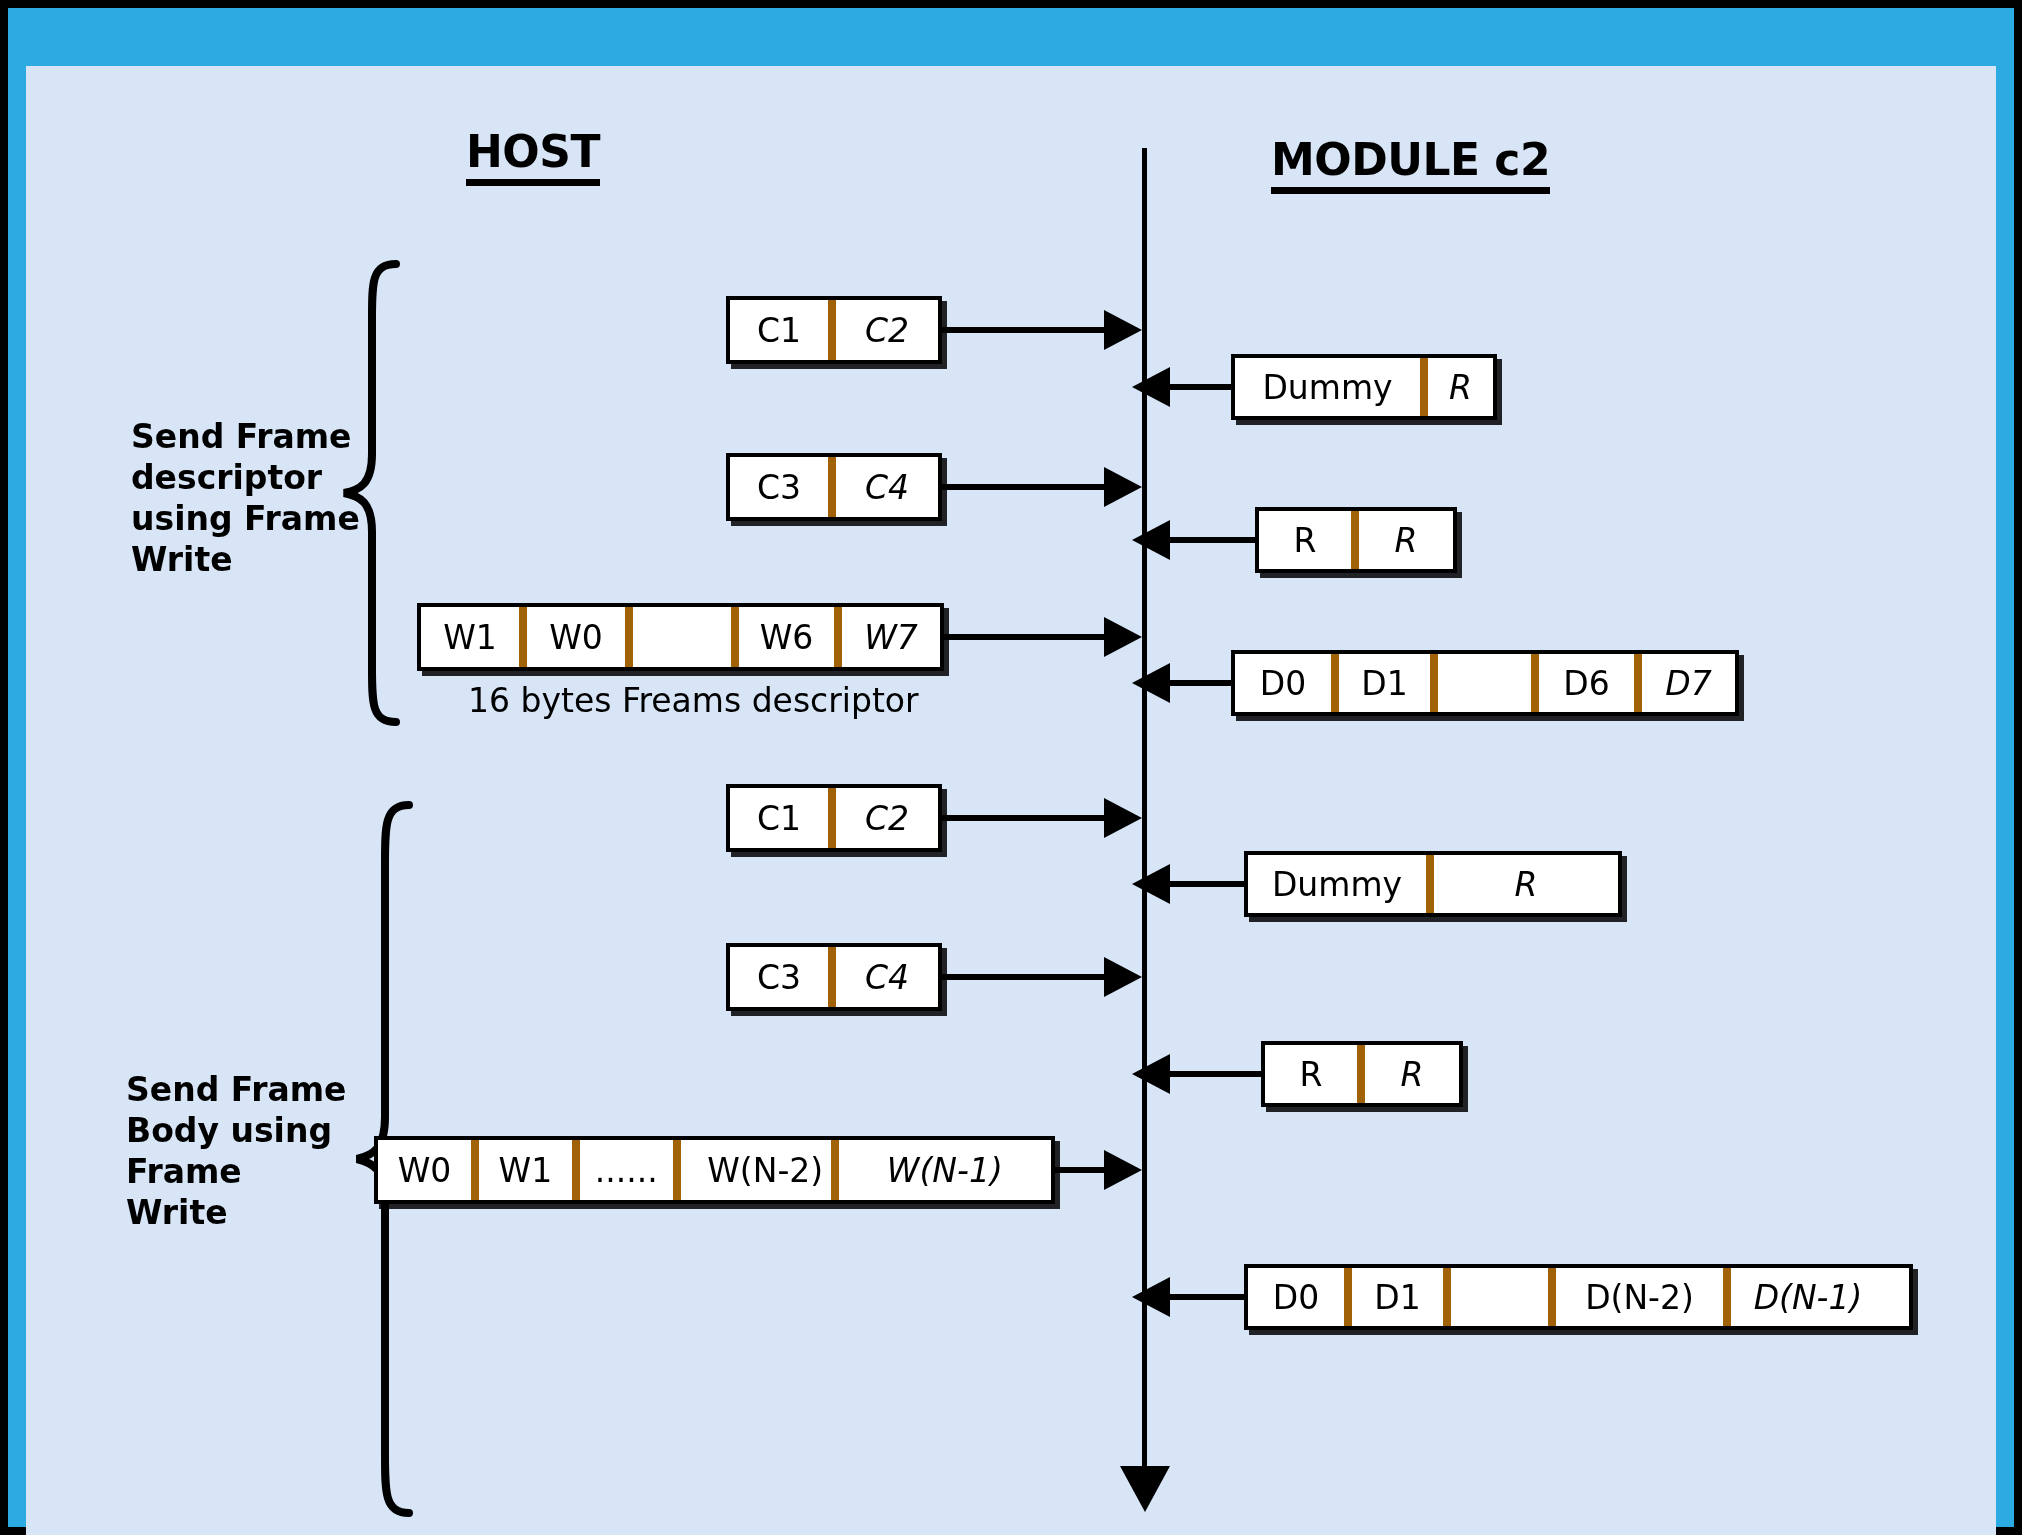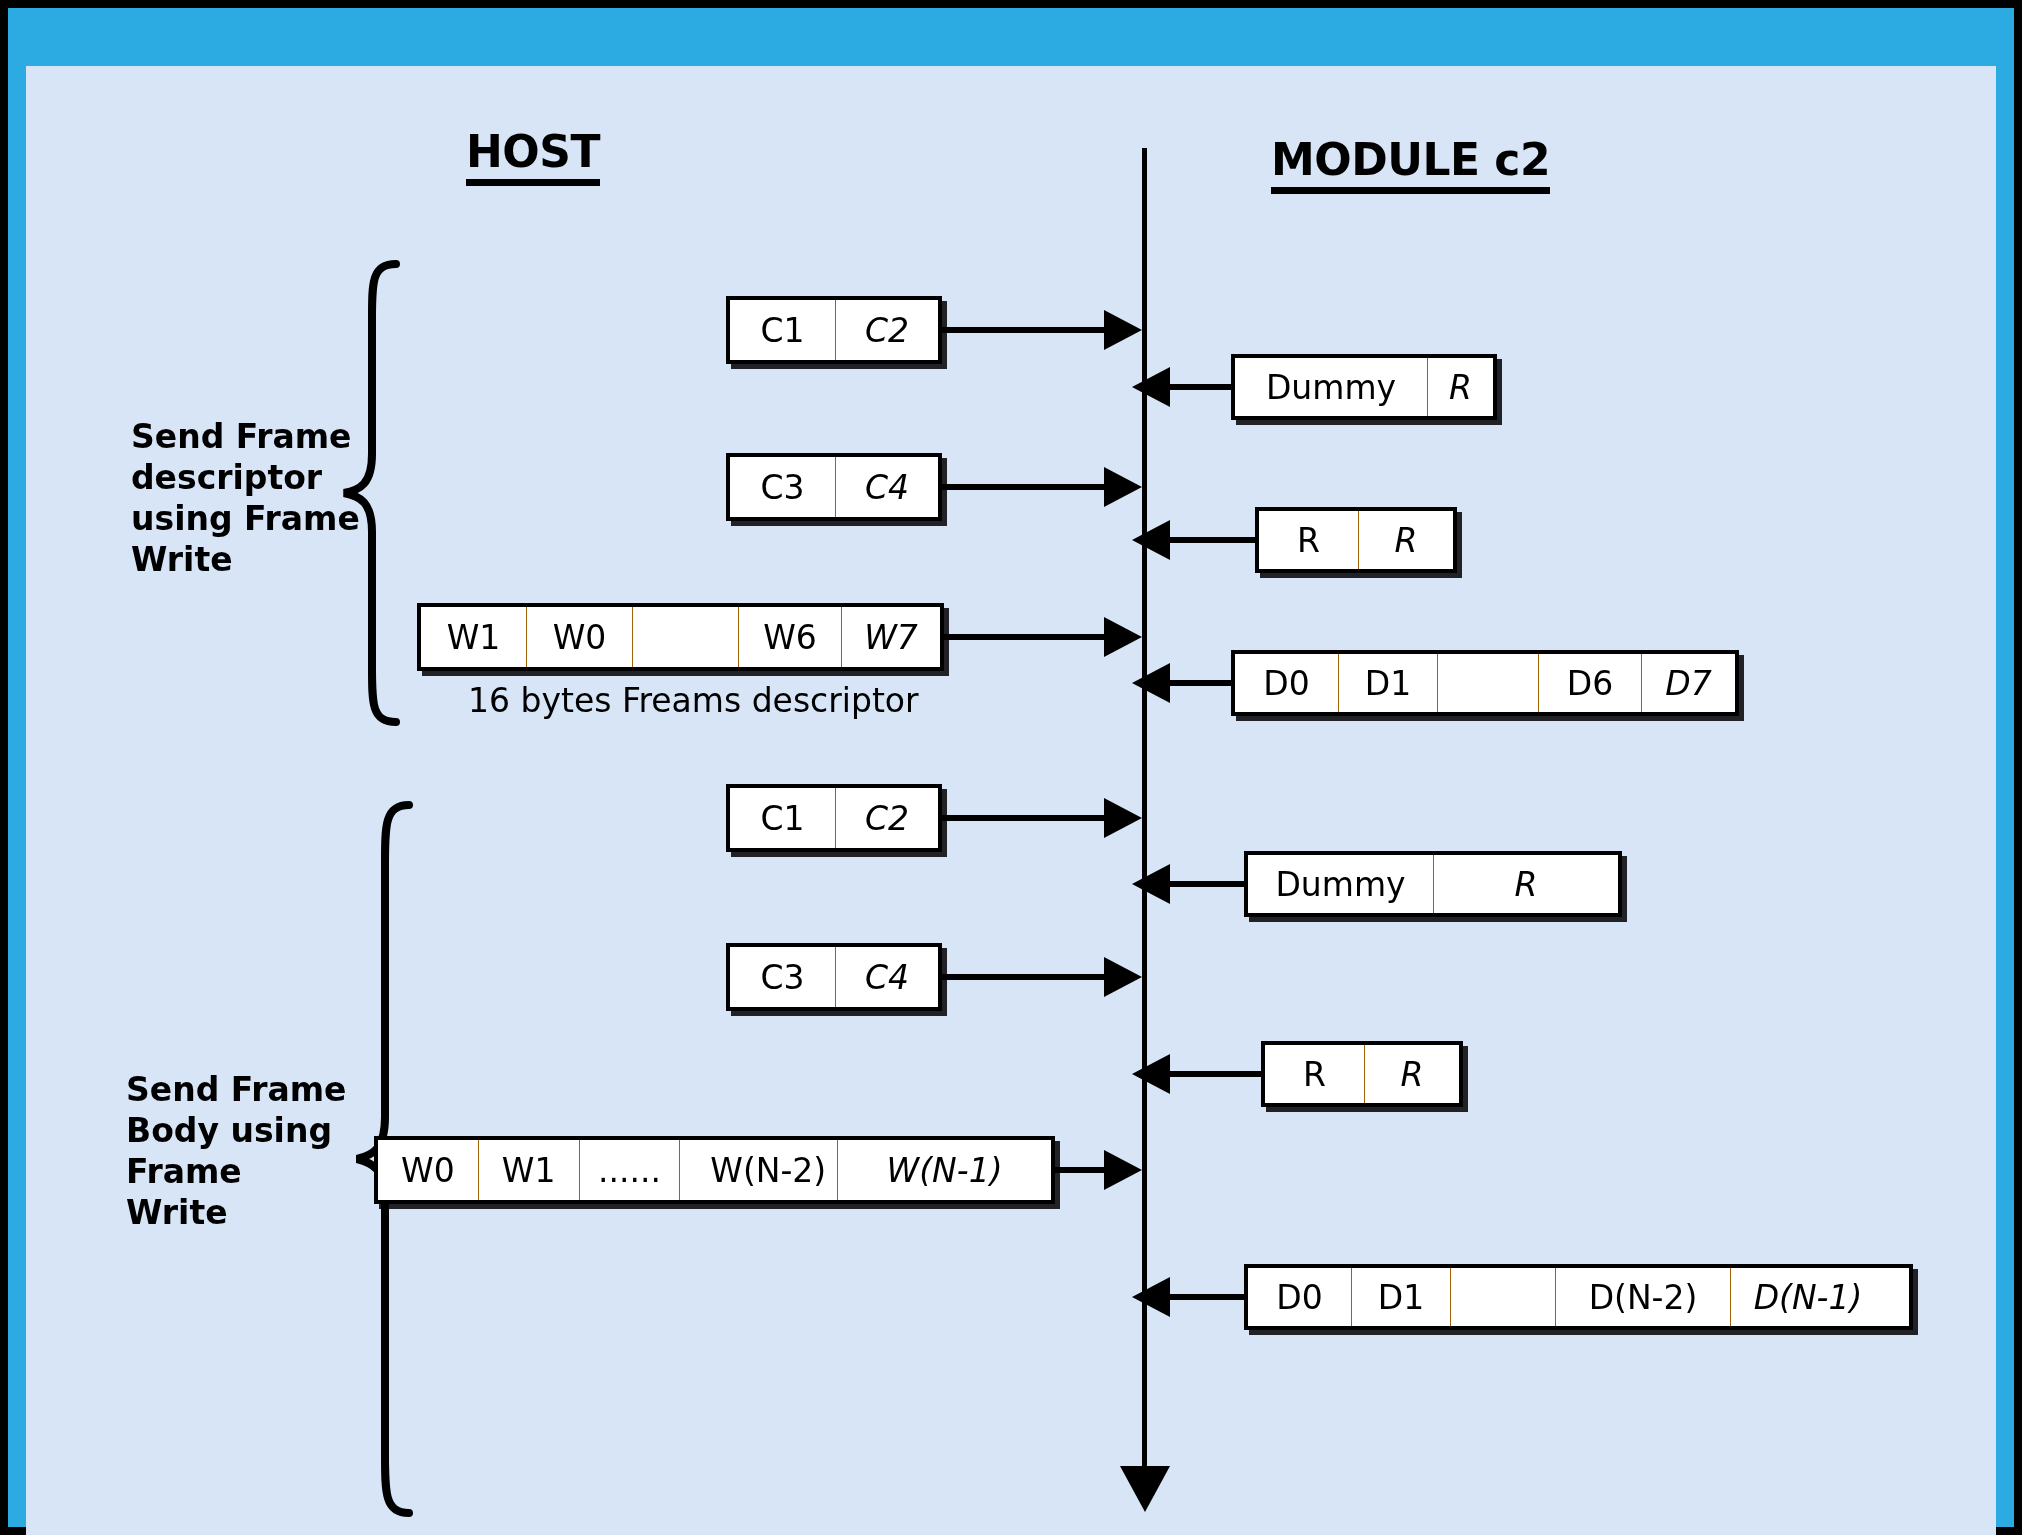--- a/index.html
+++ b/index.html
@@ -74,21 +74,21 @@
   .pkt {
     position: absolute;
     display: flex;
     box-sizing: border-box;
     border: 4px solid #000;
     background: #ffffff;
     box-shadow: 5px 5px 0 0 rgba(0,0,0,0.85);
   }
   .pkt .cell {
     box-sizing: border-box;
-    border-right: 1px solid #a16207;
+    border-right: 8px solid #a16207;
     display: flex;
     align-items: center;
     justify-content: center;
     font-size: 33px;
     color: #000;
     background: #ffffff;
     white-space: nowrap;
     overflow: hidden;
   }
   .pkt .cell:last-child { border-right: none; font-style: italic; }

